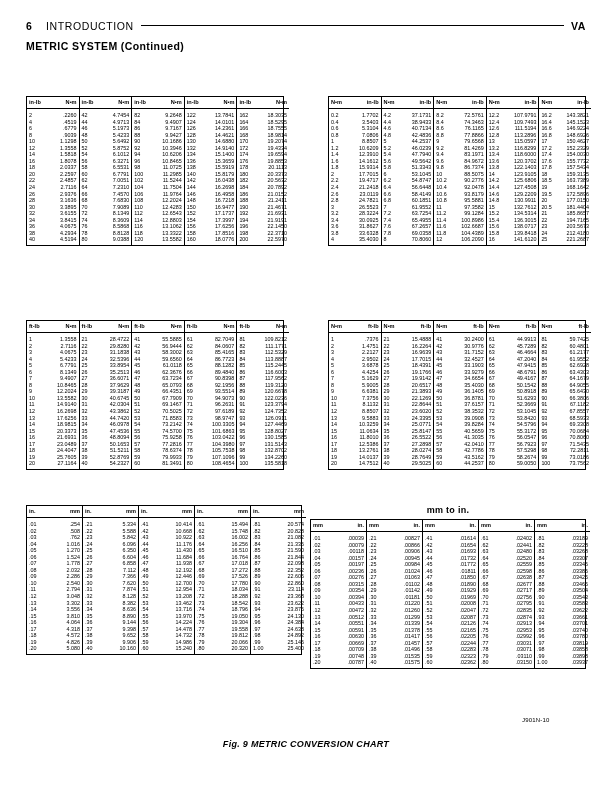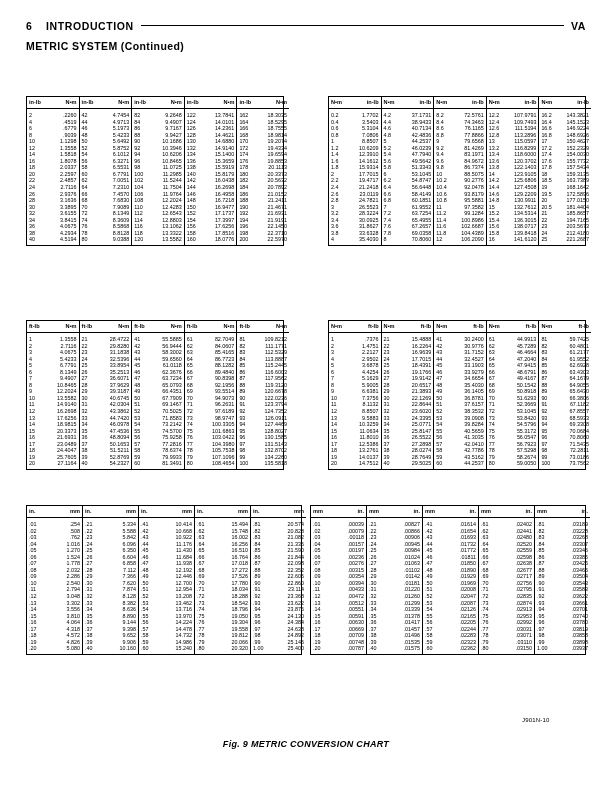--- a/index.html
+++ b/index.html
@@ -28,21 +28,21 @@
     gap: 0;
   }
   .page-header .pg-num {
     font-size: 10.5px;
     font-weight: bold;
     letter-spacing: 0.2px;
     margin-right: 14px;
   }
   .page-header .hdr-title {
     font-size: 10.5px;
-    font-weight: bold;
+    font-weight: normal;
     letter-spacing: 0.6px;
     white-space: nowrap;
   }
   .page-header .hdr-rule {
     flex: 1 1 auto;
     height: 0;
     border-top: 1.6px solid #000;
     margin: 0 7px 1px 7px;
   }
   .page-header .hdr-right {
@@ -2380,20 +2380,21 @@
                 </div>
                 <div class="cp-row">
                   <div class="dcell k" style="width: 22px;">1.00</div>
                   <div class="dcell v" style="width: 33px;">25.400</div>
                 </div>
               </div>
             </div>
           </div>
         </div>
         <div class="conv-half" style="width: 276px;">
+          <div class="conv-caption">mm to in.</div>
           <div class="conv-grid">
             <div class="col-pair">
               <div class="cp-head">
                 <div class="hcell left" style="width: 22px;">mm</div>
                 <div class="hcell right" style="width: 33px;">in.</div>
               </div>
               <div class="cp-body">
                 <div class="cp-row">
                   <div class="dcell k" style="width: 22px;">.01</div>
                   <div class="dcell v" style="width: 33px;">.00039</div>

